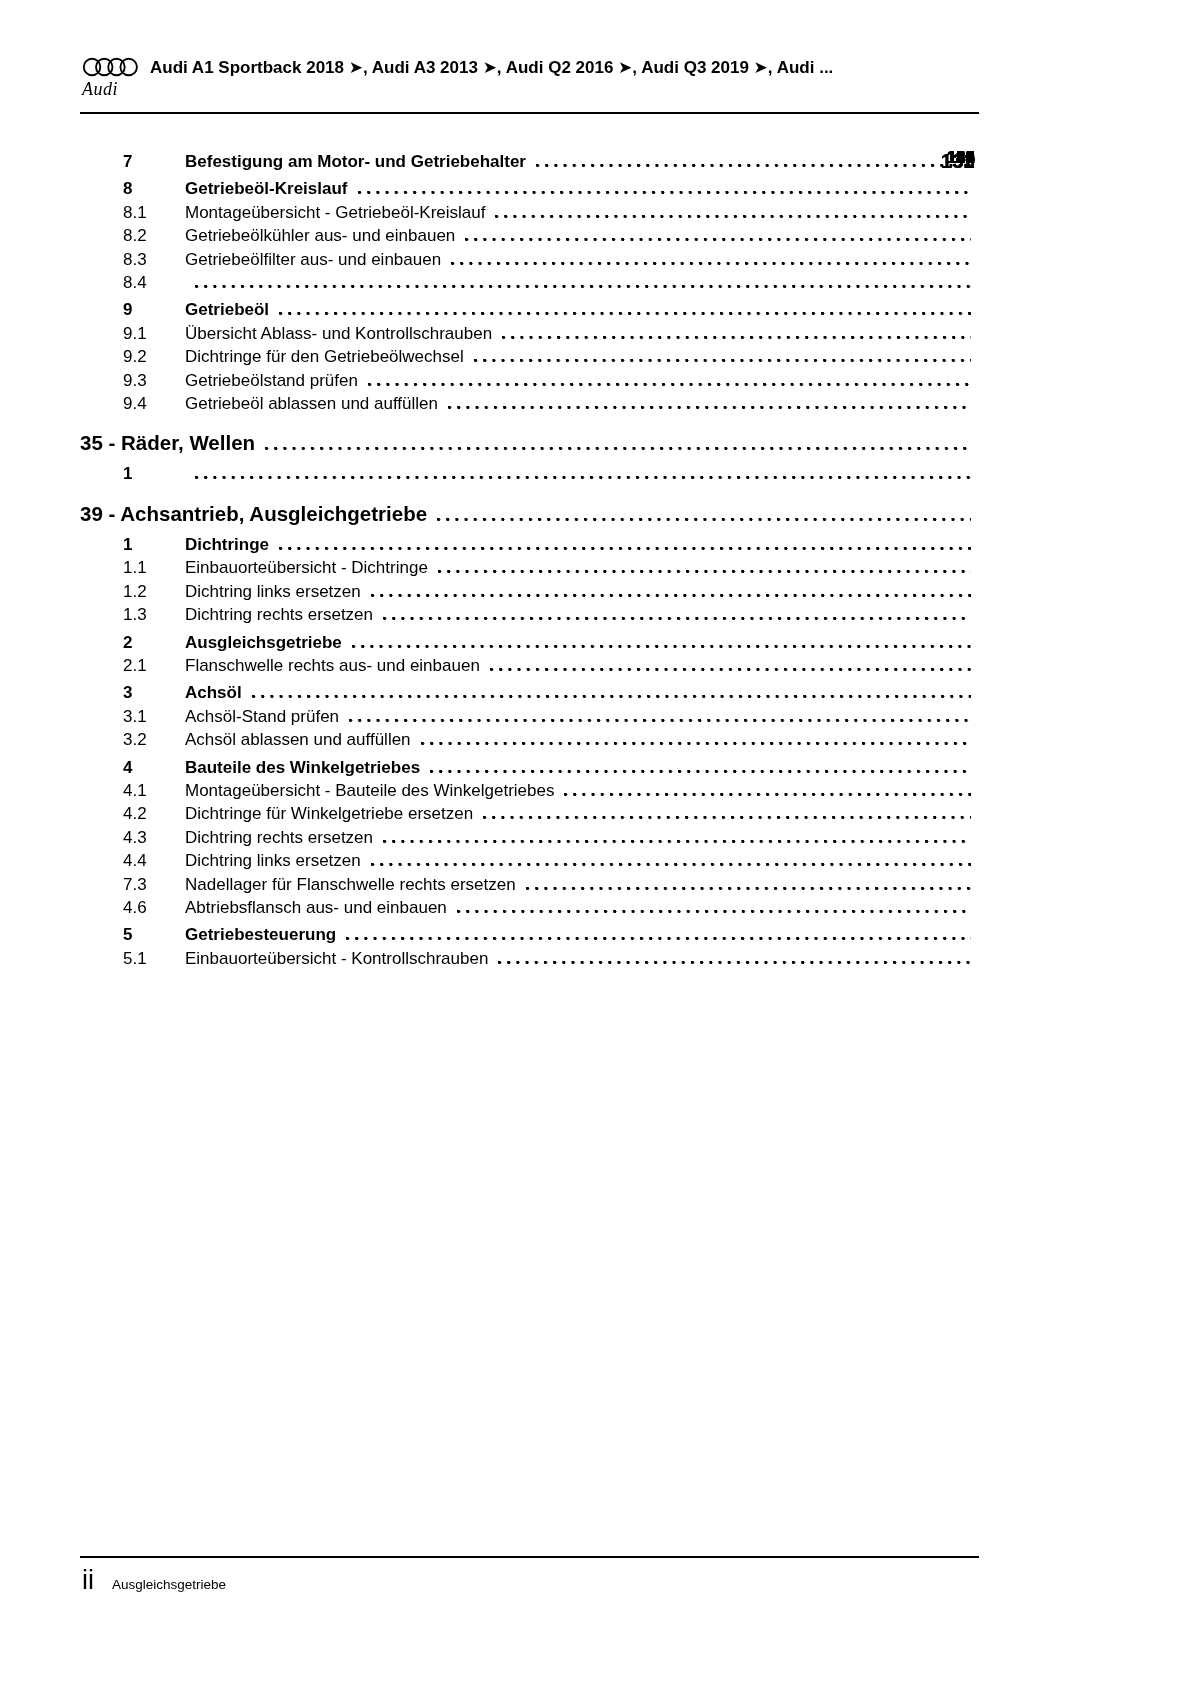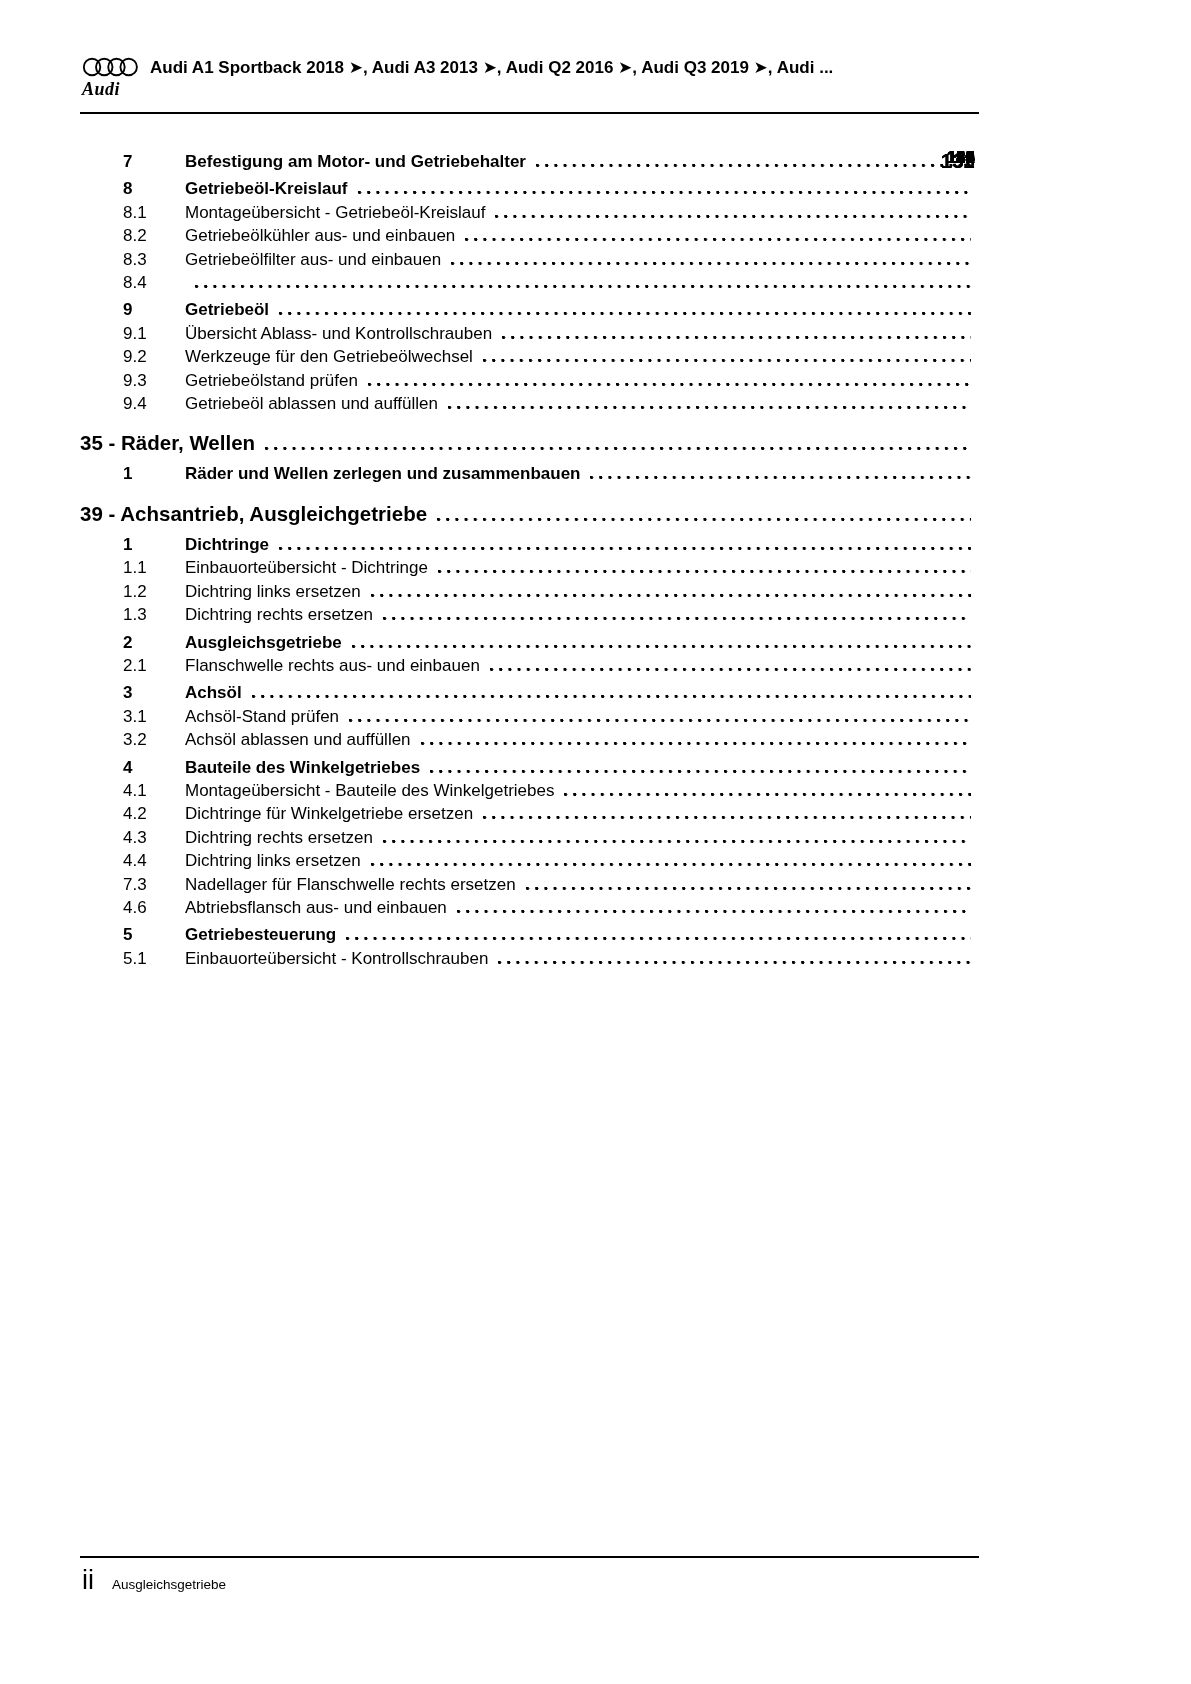--- a/index.html
+++ b/index.html
@@ -14,21 +14,21 @@
   }
   .page { position: absolute; inset: 0; }
 
   
   .header { position: absolute; top: 54px; left: 80px; right: 212px; }
   .logo { position: absolute; left: 2px; top: 2px; width: 64px; }
   .logo svg { display: block; width: 56px; height: 22px; }
   .logo-word {
     font-family: "Liberation Serif", "DejaVu Serif", serif;
     font-style: italic;
-    font-weight: 700;
+    font-weight: 400;
     font-size: 18px;
     line-height: 18px;
     margin-top: 2px;
     letter-spacing: 0.5px;
   }
   .header-lines { margin-left: 70px; font-weight: 700; font-size: 17px; line-height: 27px; }
   .header-rule {
     position: absolute; top: 112px; left: 80px; right: 212px;
     border-top: 2.2px solid #000;
   }
@@ -130,21 +130,21 @@
         <span class="page">123</span>
       </div>
       <div class="toc-row subsection">
         <span class="num">9.1</span>
         <span class="title">Übersicht Ablass- und Kontrollschrauben</span>
         <span class="dots"></span>
         <span class="page">123</span>
       </div>
       <div class="toc-row subsection">
         <span class="num">9.2</span>
-        <span class="title">Werkzeuge für den Getriebeölwechsel</span>
+        <span class="title">Dichtringe für den Getriebeölwechsel</span>
         <span class="dots"></span>
         <span class="page">123</span>
       </div>
       <div class="toc-row subsection">
         <span class="num">9.3</span>
         <span class="title">Getriebeölstand prüfen</span>
         <span class="dots"></span>
         <span class="page">125</span>
       </div>
       <div class="toc-row subsection">
@@ -153,21 +153,20 @@
         <span class="dots"></span>
         <span class="page">129</span>
       </div>
       <div class="toc-row chapter">
         <span class="title">35 - Räder, Wellen</span>
         <span class="dots"></span>
         <span class="page">132</span>
       </div>
       <div class="toc-row section">
         <span class="num">1</span>
-        <span class="title">Räder und Wellen zerlegen und zusammenbauen</span>
         <span class="dots"></span>
         <span class="page">132</span>
       </div>
       <div class="toc-row chapter">
         <span class="title">39 - Achsantrieb, Ausgleichgetriebe</span>
         <span class="dots"></span>
         <span class="page">133</span>
       </div>
       <div class="toc-row section">
         <span class="num">1</span>

